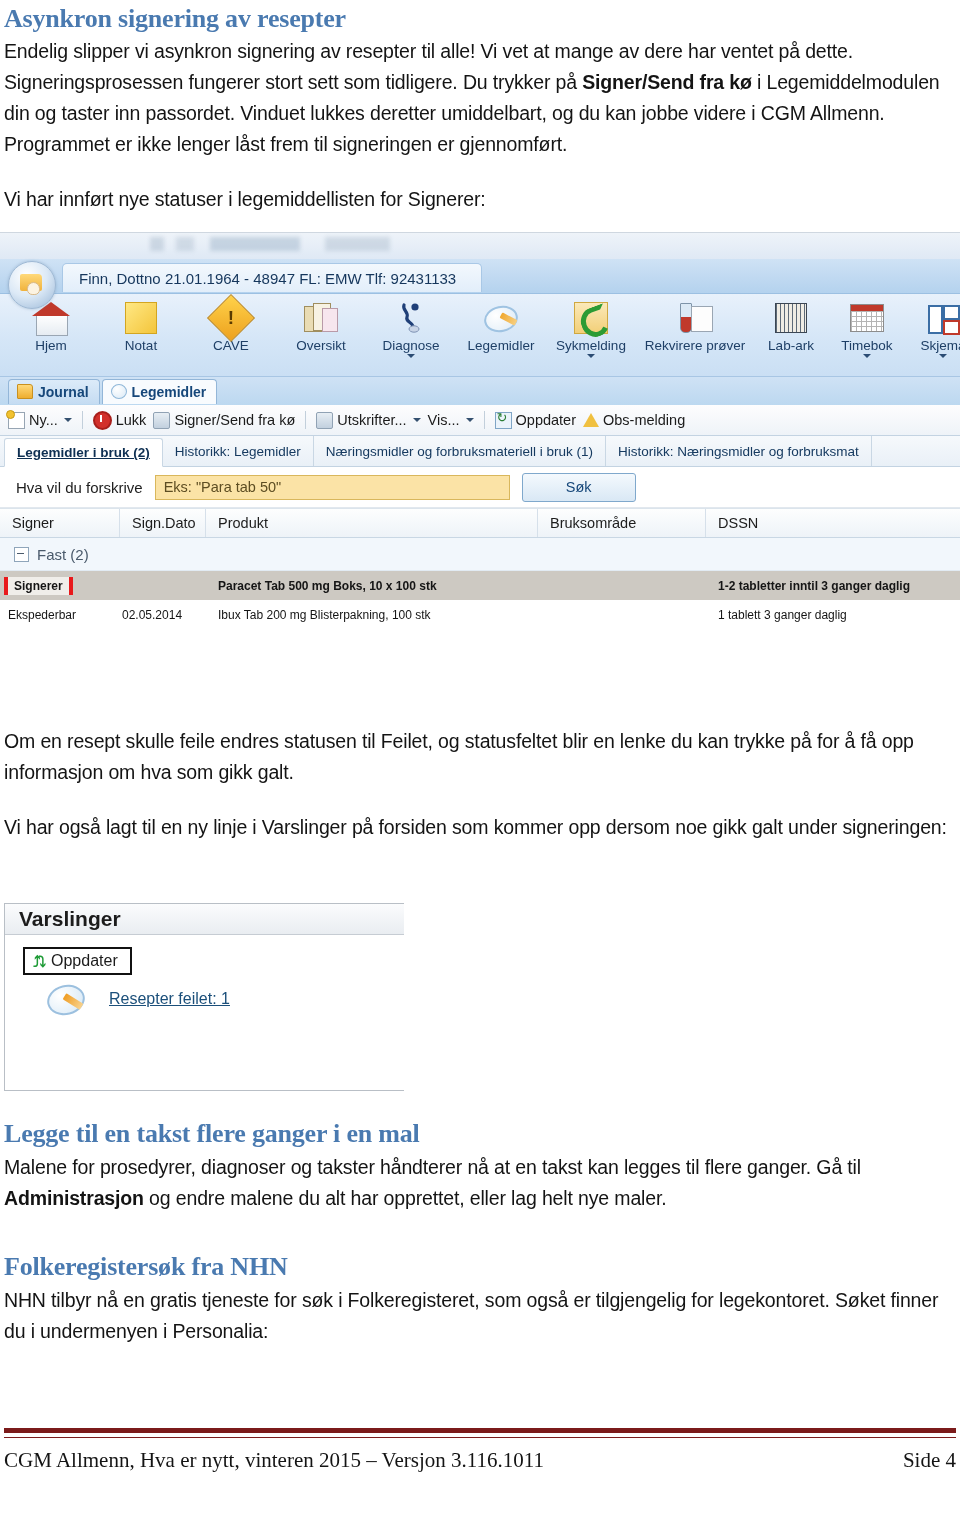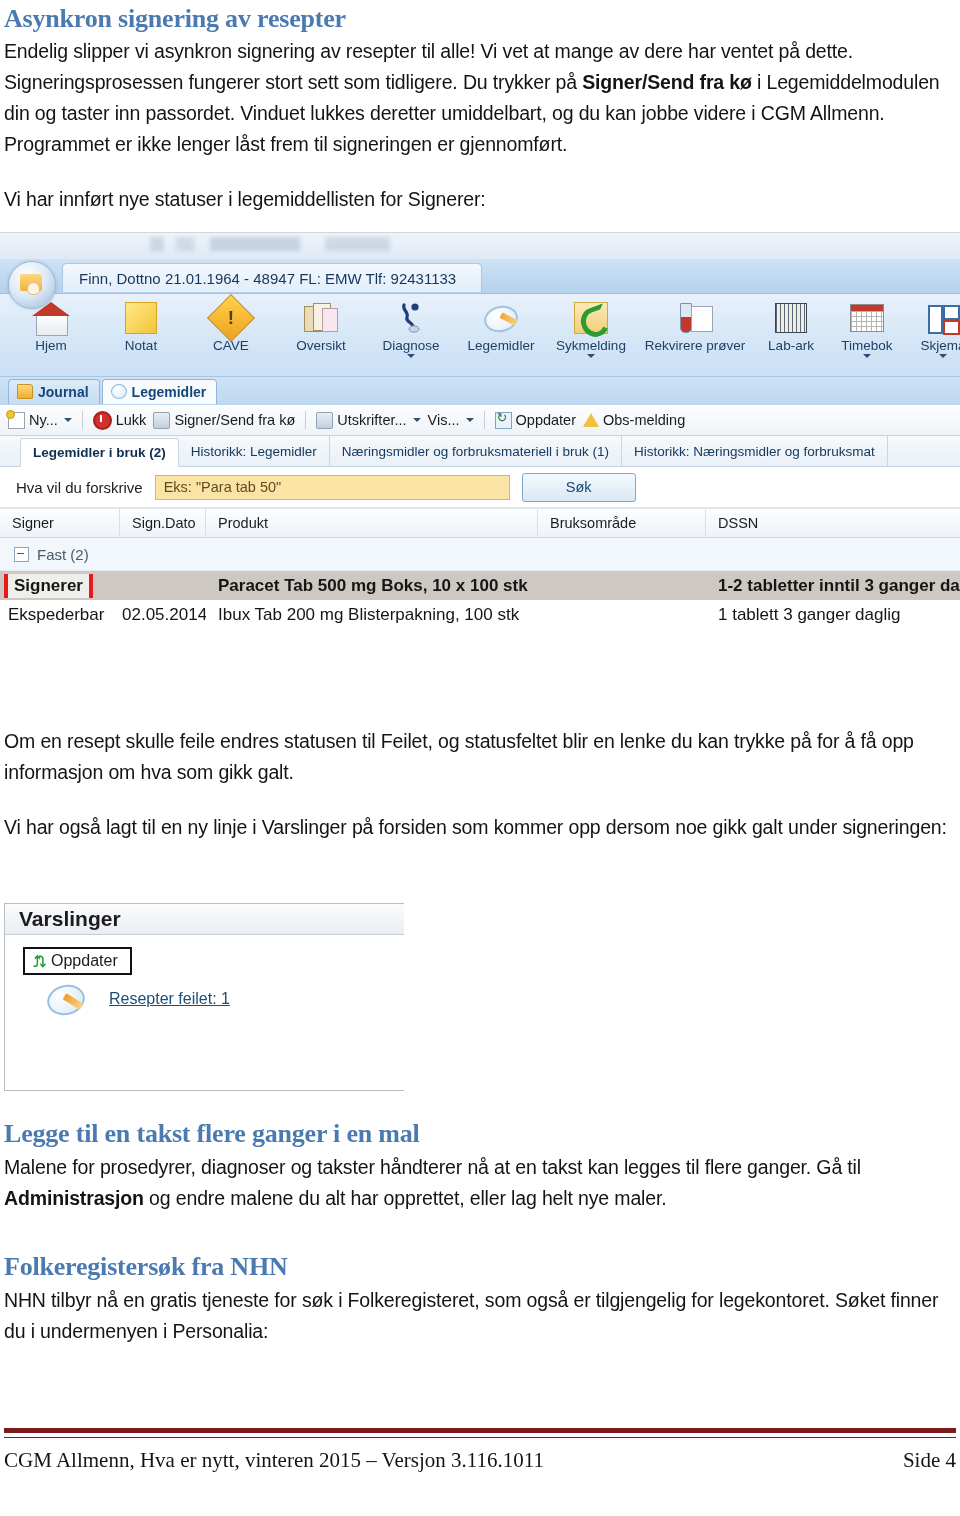--- a/index.html
+++ b/index.html
@@ -344,21 +344,22 @@
   }
   .subtab.sel {
     background: #ffffff;
     font-weight: bold;
     color: #0e2f52;
     border-top: 1px solid #c9d7e4;
     border-left: 1px solid #c9d7e4;
     border-right: 1px solid #c9d7e4;
     border-bottom: 1px solid #ffffff;
     border-radius: 3px 3px 0 0;
-    margin: 2px 0 -1px 20px;
+    margin: 2px 0 -1px 4px;
+    text-decoration: underline;
   }
 
   .searchrow {
     height: 40px;
     background: #ffffff;
     display: flex;
     align-items: center;
     padding-left: 16px;
     gap: 12px;
     border-bottom: 1px solid #e2e8ee;
@@ -403,21 +404,21 @@
   }
   .expander {
     width: 13px; height: 13px;
     border: 1px solid #8fa5ba; background: #fff;
     position: relative; flex: 0 0 auto;
   }
   .expander:after { content:""; position:absolute; left:2px; top:5px; width:7px; height:1px; background:#4a5a6b; }
   .data-row {
     height: 29px;
     display: flex; align-items: center;
-    font-size: 17px; color: #151515;
+    font-size: 12px; color: #151515;
   }
   .data-row.sel { background: #cdc9c2; font-weight: bold; }
   .data-row .cell { padding-left: 12px; box-sizing: border-box; white-space: nowrap; overflow: hidden; }
   .status-hl {
     position: relative;
     display: inline-block;
     padding: 2px 6px;
     background: #f0eeea;
     outline: 4px solid #e8191b;
     margin-left: 4px;

